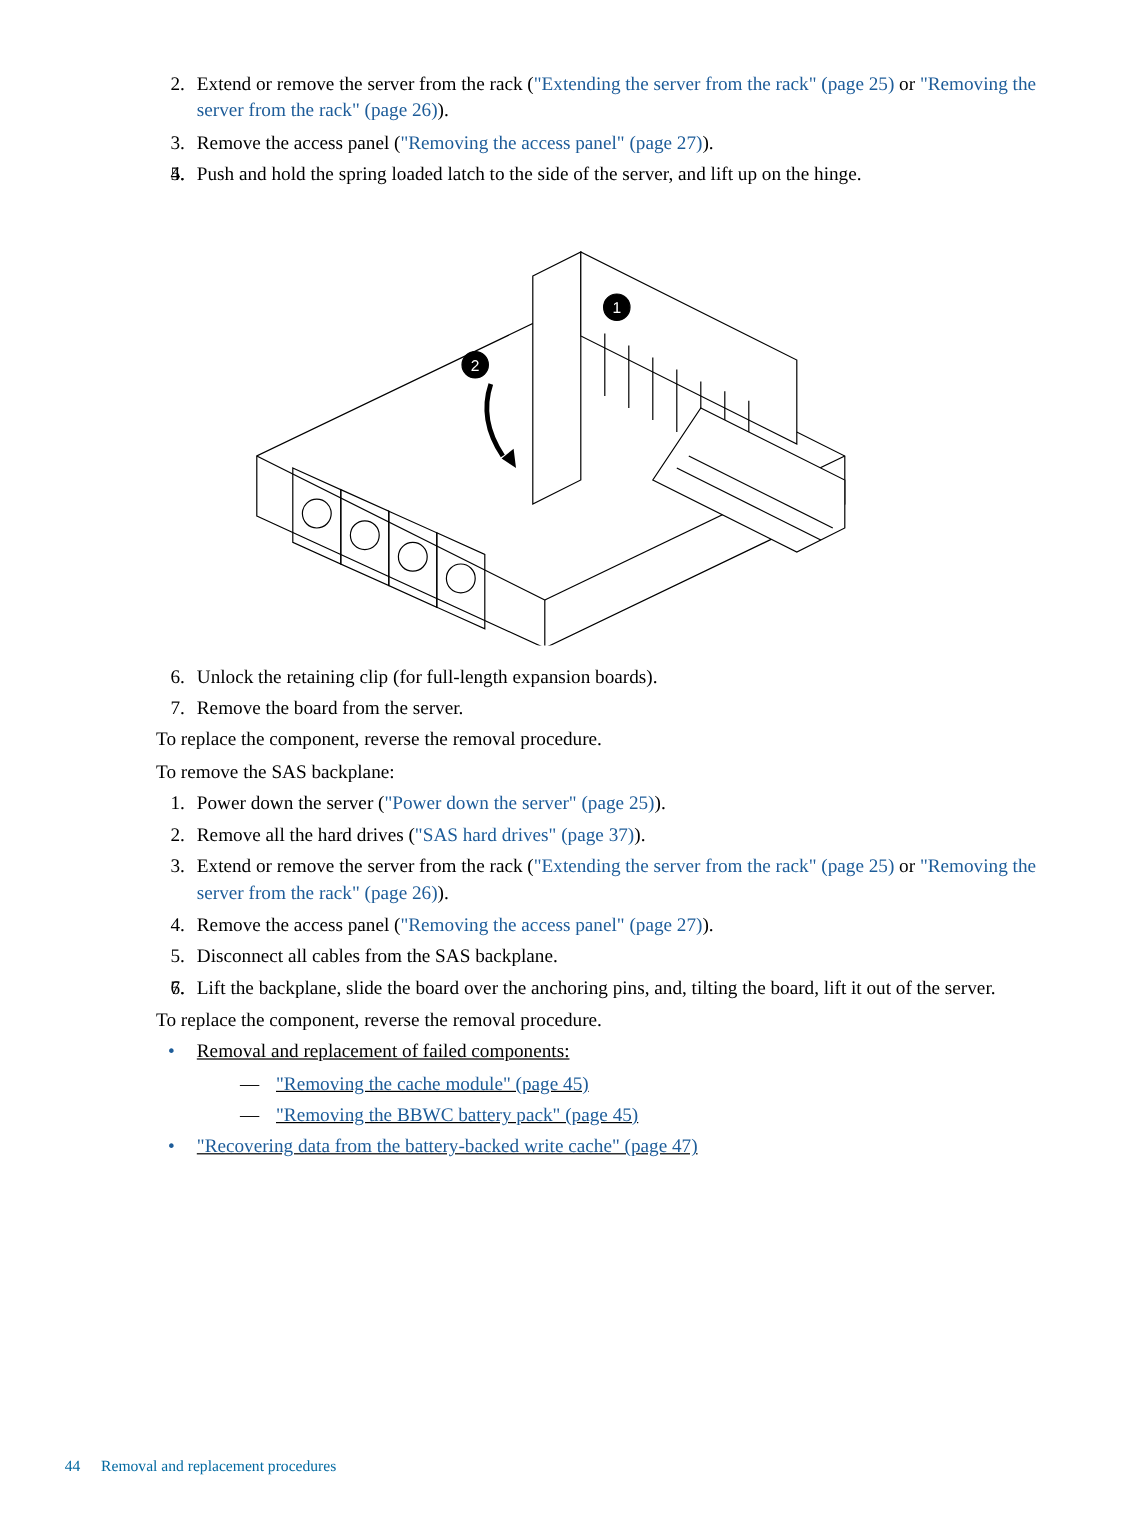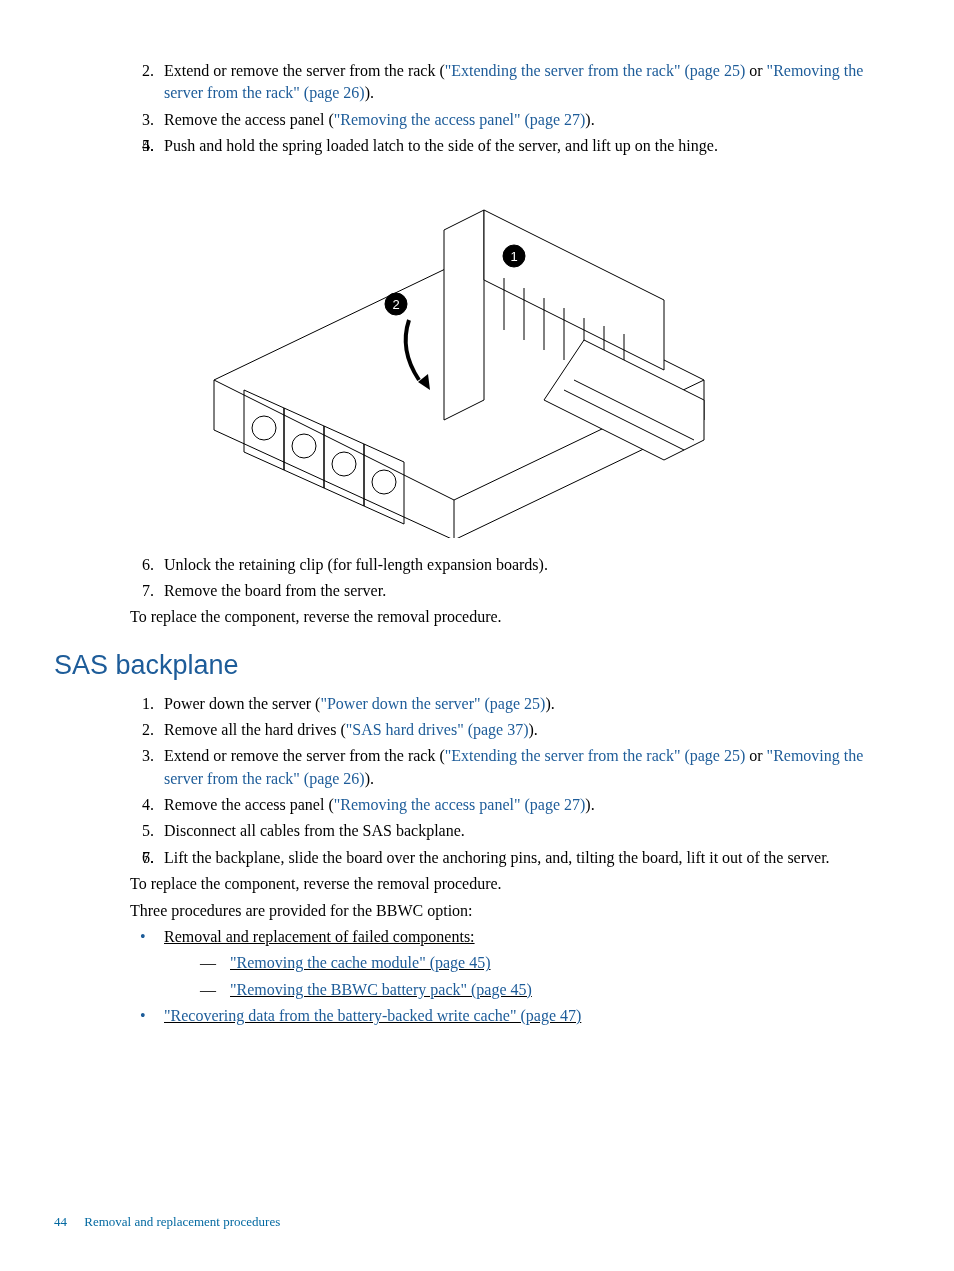--- a/index.html
+++ b/index.html
@@ -179,22 +179,22 @@
       <span>Unlock the retaining clip (for full-length expansion boards).</span>
     </li>
     <li>
       <span class="num">7.</span>
       <span>Remove the board from the server.</span>
     </li>
   </ol>
 
   <p class="para">To replace the component, reverse the removal procedure.</p>
 
-  <h2 class="section">SAS backplane</h2>
-
+
+  <p class="para">To remove the SAS backplane:</p>
 
   <ol class="steps">
     <li>
       <span class="num">1.</span>
       <span><span>Power down the server (</span><span class="link">"Power down the server" (page 25)</span><span>).</span></span>
     </li>
     <li>
       <span class="num">2.</span>
       <span><span>Remove all the hard drives (</span><span class="link">"SAS hard drives" (page 37)</span><span>).</span></span>
     </li>
@@ -215,21 +215,20 @@
     </li>
     <li>
       <span class="num">7.</span>
       <span>Lift the backplane, slide the board over the anchoring pins, and, tilting the board, lift it out of the server.</span>
     </li>
   </ol>
 
   <p class="para">To replace the component, reverse the removal procedure.</p>
 
 
-  <p class="para">Three procedures are provided for the BBWC option:</p>
 
   <ul class="bullets">
     <li>
       <span>Removal and replacement of failed components:</span>
       <ul class="subdash">
         <li><span class="link">"Removing the cache module" (page 45)</span></li>
         <li><span class="link">"Removing the BBWC battery pack" (page 45)</span></li>
       </ul>
     </li>
     <li>

